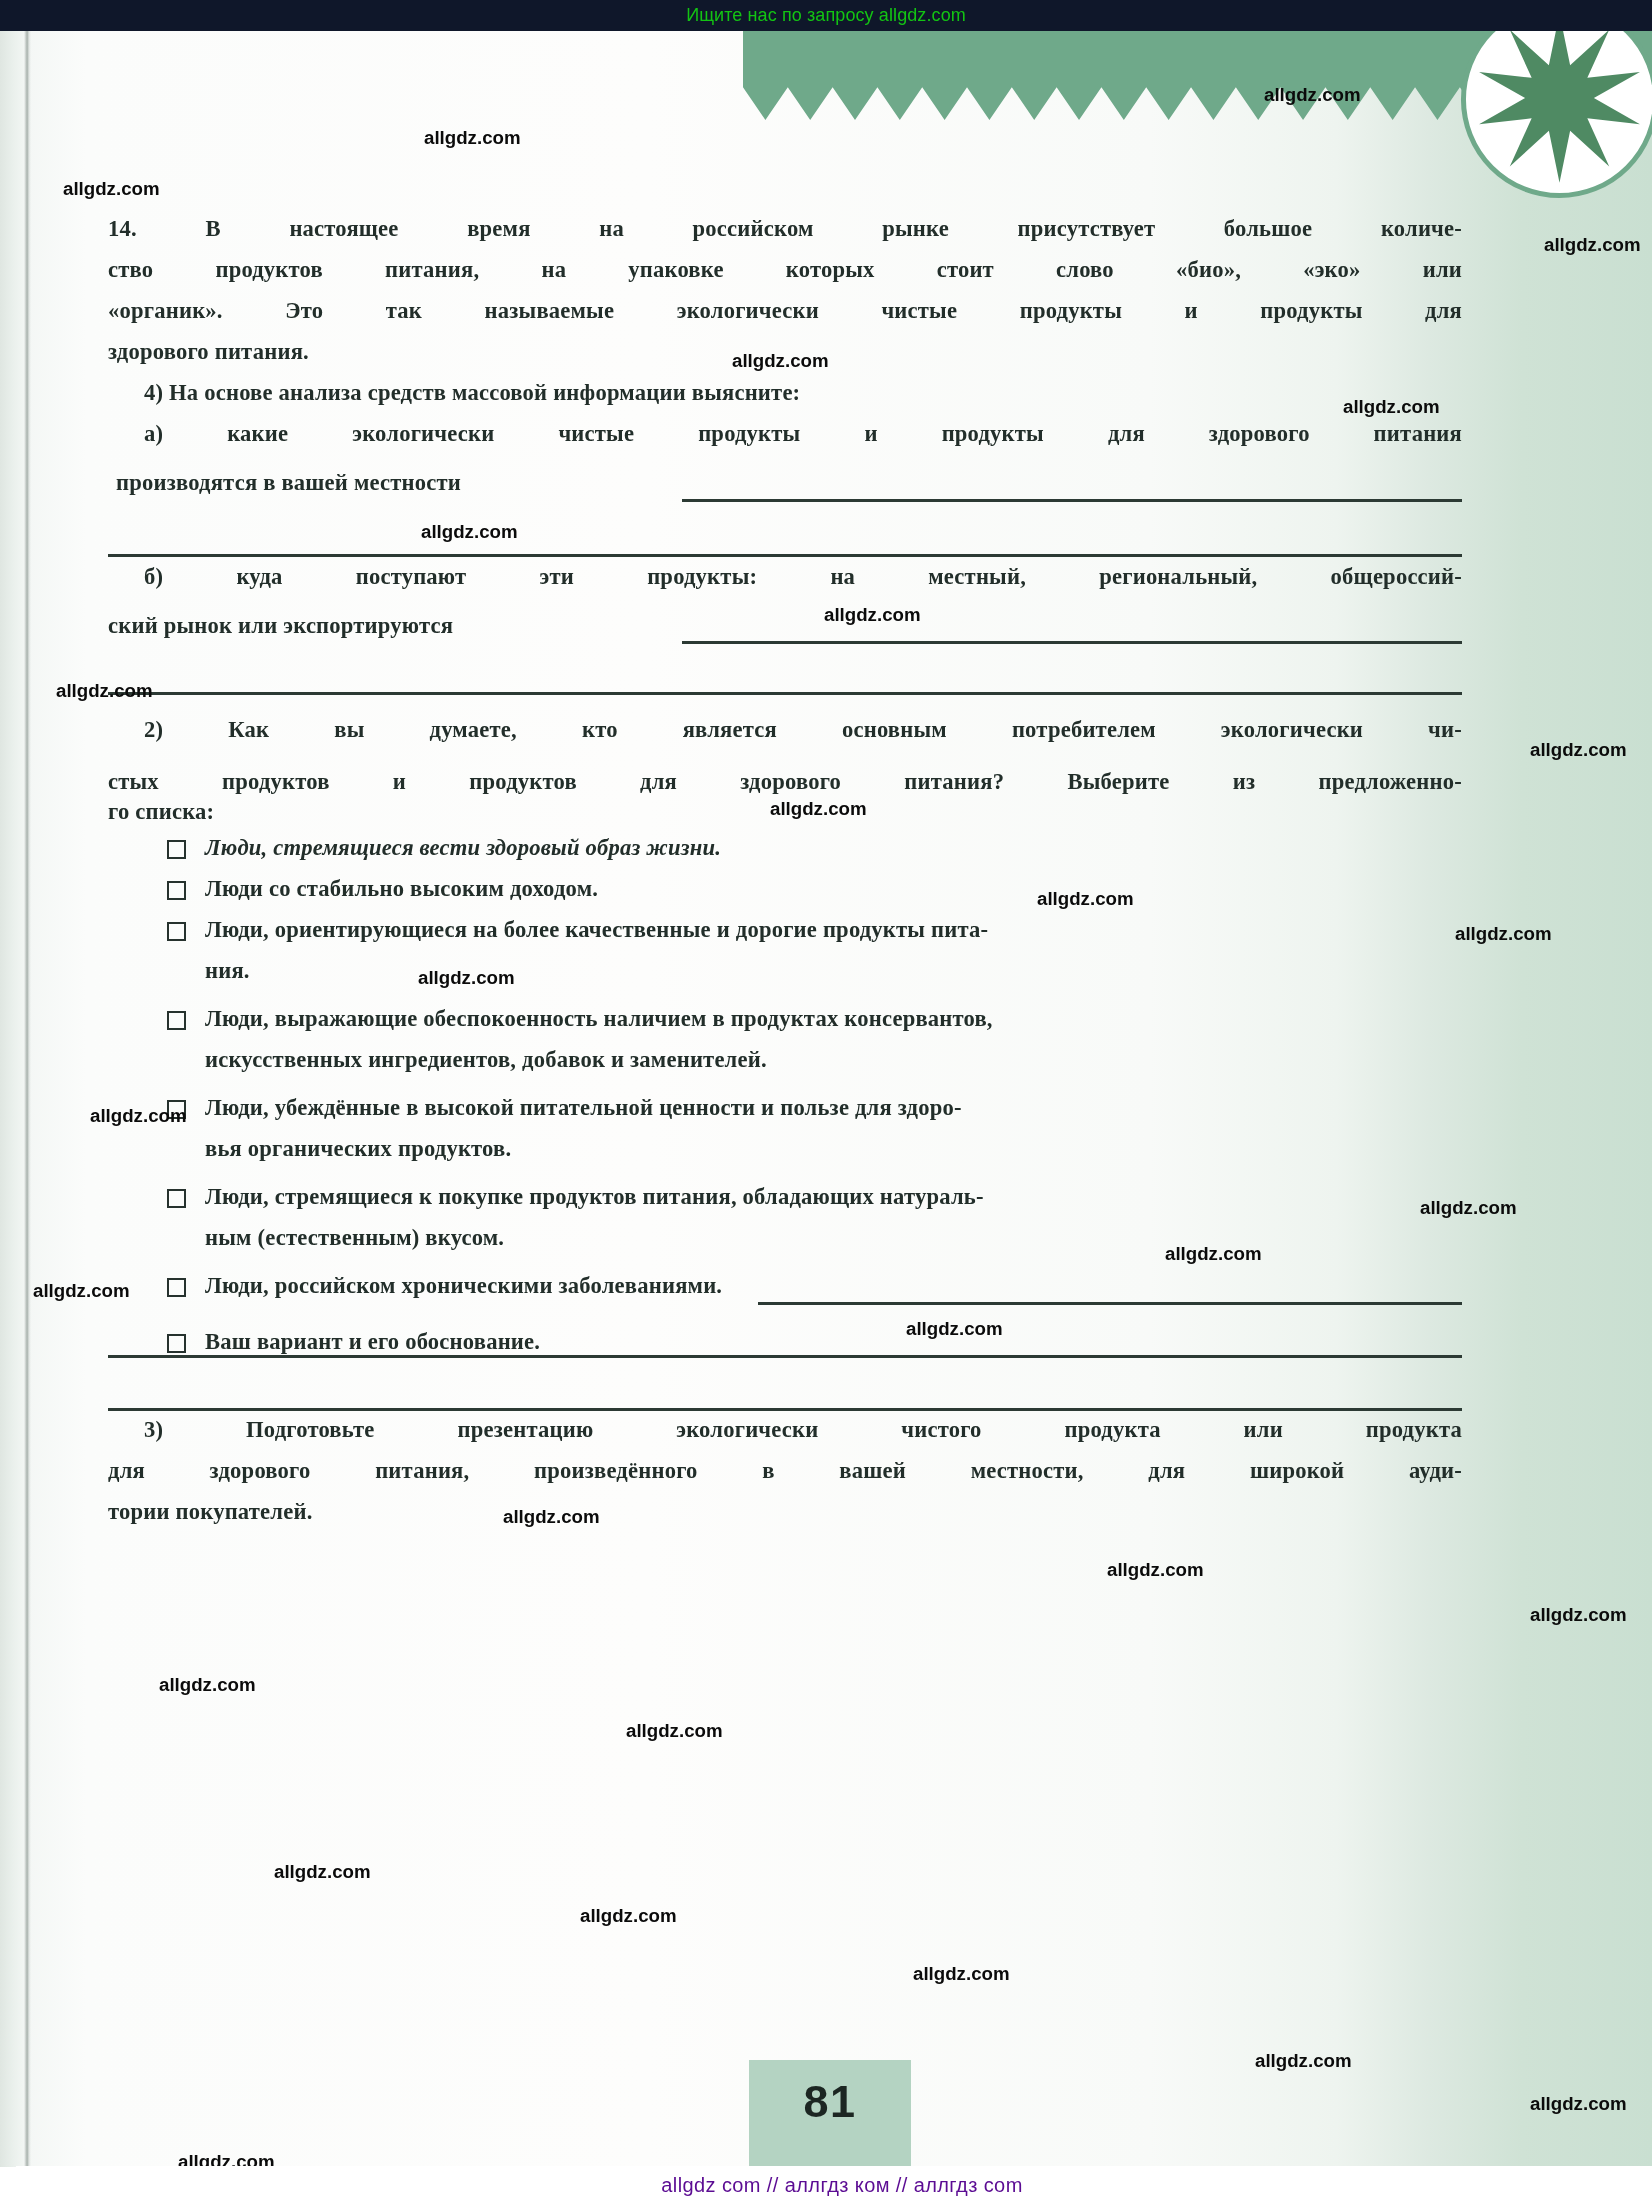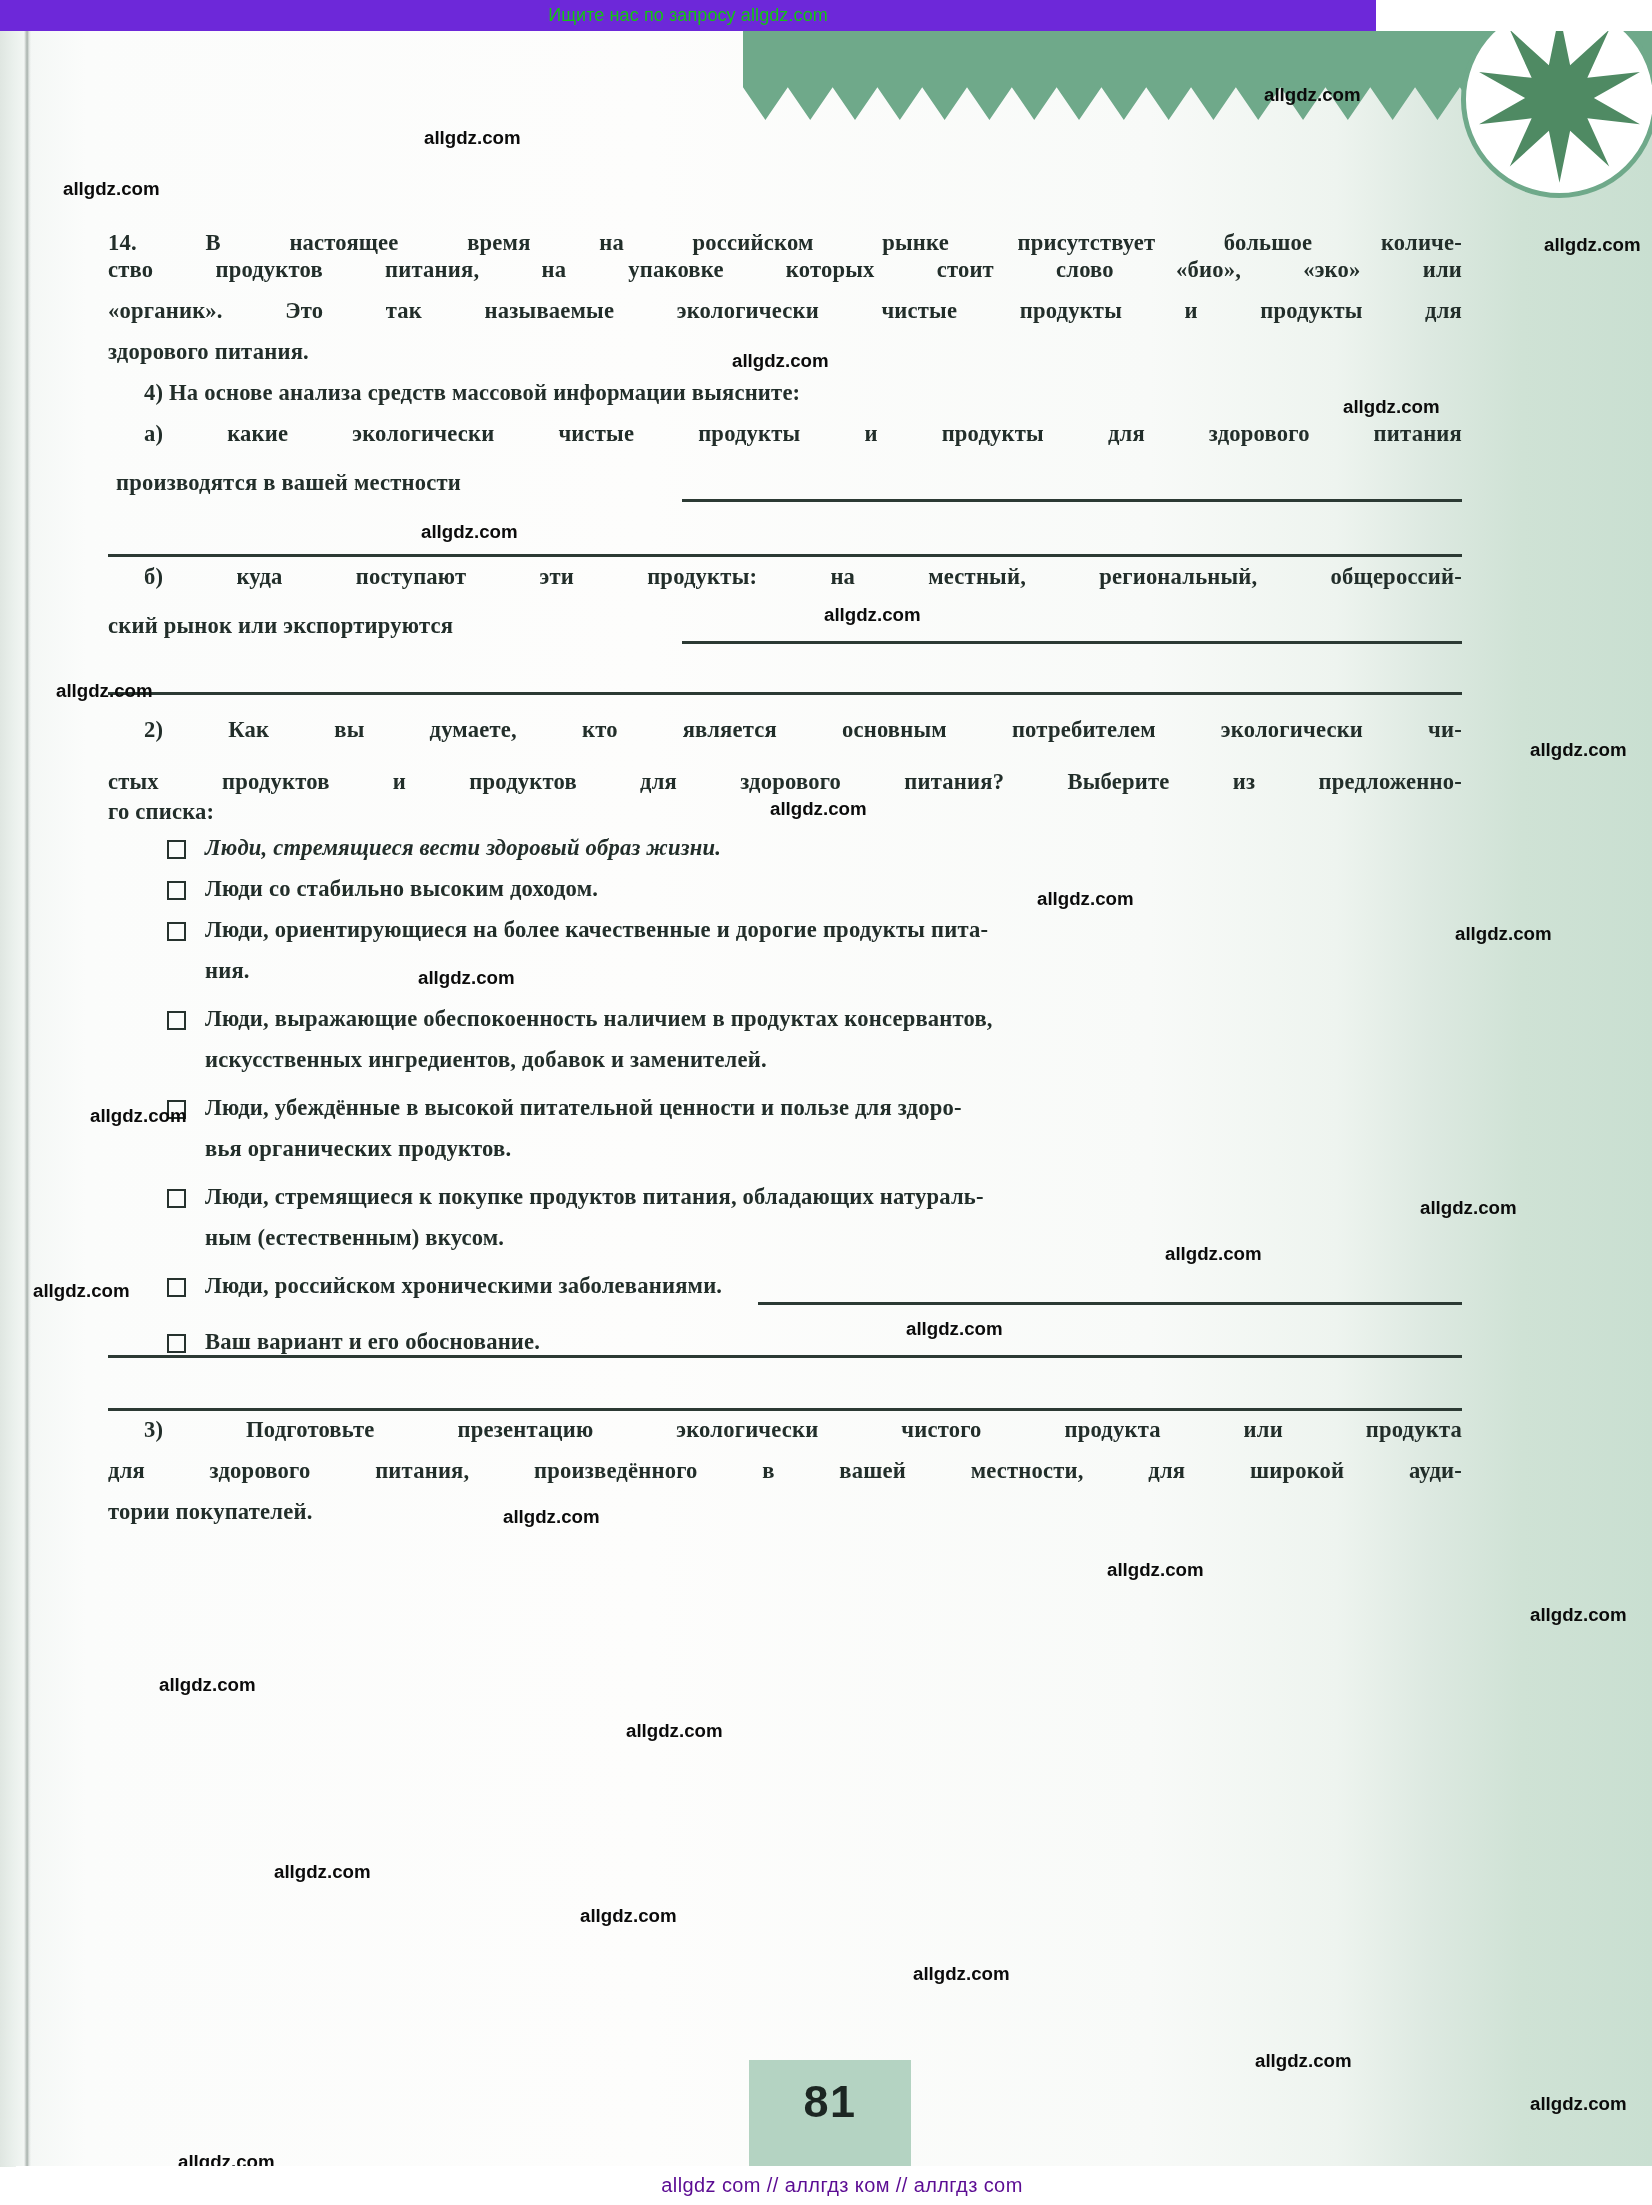--- a/index.html
+++ b/index.html
@@ -17,23 +17,23 @@
     width: 1652px;
     height: 2205px;
     background: #ffffff;
     overflow: hidden;
   }
 
   
   .promo-bar {
     position: absolute;
     left: 0; top: 0;
-    width: 1376px;
+    width: 1652px;
     height: 31px;
-    background: #6d28d9;
+    background: #0f172a;
     display: flex;
     align-items: center;
     justify-content: center;
     z-index: 50;
   }
   .promo-bar .promo-text {
     font-family: "Liberation Sans", sans-serif;
     font-size: 18px;
     color: #13c413;
     letter-spacing: 0.1px;
@@ -241,21 +241,21 @@
 
     <svg class="emblem" viewBox="0 0 300 300">
       <circle cx="150" cy="150" r="134" fill="#ffffff" stroke="#6fa98a" stroke-width="7"></circle>
       <g id="starGroup">
           <polygon points="150.00,30.00 164.83,102.35 219.36,52.54 188.83,119.79 262.22,111.54 198.00,148.00 262.22,184.46 188.83,176.21 219.36,243.46 164.83,193.65 150.00,266.00 135.17,193.65 80.64,243.46 111.17,176.21 37.78,184.46 102.00,148.00 37.78,111.54 111.17,119.79 80.64,52.54 135.17,102.35" fill="#4f8a63"></polygon>
         </g>
     </svg>
 
     <div class="content">
 
-      <div class="justified" style="left:108px; top:185px; width:1354px;margin-top:14px;">14. В настоящее время на российском рынке присутствует большое количе-</div>
+      <div class="justified" style="left:108px; top:185px; width:1354px;">14. В настоящее время на российском рынке присутствует большое количе-</div>
       <div class="justified" style="left:108px; top:226px; width:1354px;">ство продуктов питания, на упаковке которых стоит слово «био», «эко» или</div>
       <div class="justified" style="left:108px; top:267px; width:1354px;">«органик». Это так называемые экологически чистые продукты и продукты для</div>
       <div class="body-line" style="left:108px; top:308px;">здорового питания.</div>
 
       <div class="body-line" style="left:144px; top:349px;">4) На основе анализа средств массовой информации выясните:</div>
 
       <div class="justified" style="left:144px; top:390px; width:1318px;">а) какие экологически чистые продукты и продукты для здорового питания</div>
       <div class="body-line" style="left:108px; top:439px;margin-left:8px;">производятся в вашей местности</div>
       <div class="rule" style="left:682px; top:468px; width:780px;"></div>
       <div class="rule" style="left:108px; top:523px; width:1354px;"></div>

